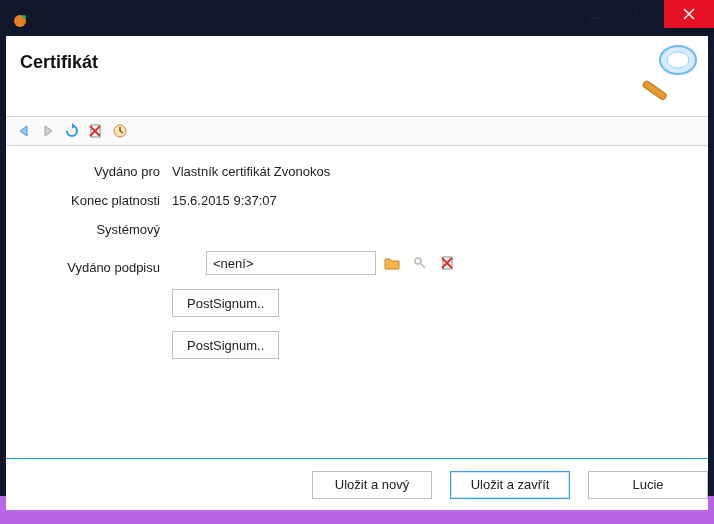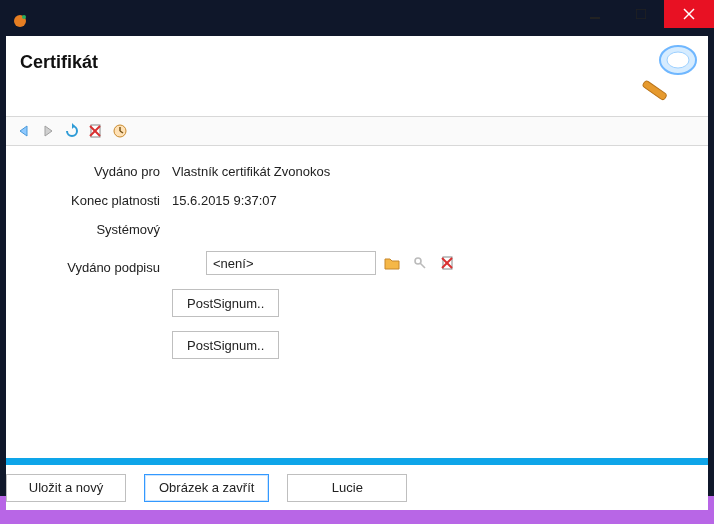--- a/index.html
+++ b/index.html
@@ -149,25 +149,25 @@
     font-size: 13px;
     color: #222;
     cursor: pointer;
     min-width: 100px;
     text-align: center;
     display: inline-flex;
     align-items: center;
     justify-content: center;
   }
   .footer {
-    border-top: 7px solid #0ea5e9;
+    border-top: 1px solid #0ea5e9;
     height: 52px;
     display: flex;
     align-items: center;
-    justify-content: flex-start;
+    justify-content: flex-end;
     gap: 18px;
   }
   .footer .action-btn { min-width: 120px; }
   .footer .action-btn.default {
     border: 1px solid #3399ff;
     box-shadow: 0 0 0 1px rgba(51,153,255,0.25) inset;
   }
   .static-value { color: #222; }
 </style>
 </head>
@@ -304,18 +304,18 @@
         <div class="row-label"></div>
         <div class="row-value">
           <button class="action-btn">PostSignum..</button>
         </div>
       </div>
 
     </div>
 
     <div class="footer">
       <button class="action-btn">Uložit a nový</button>
-      <button class="action-btn default">Obrázek a zavřít</button>
+      <button class="action-btn default">Uložit a zavřít</button>
       <button class="action-btn">Lucie</button>
     </div>
 
   </div>
 </div>
 
 </body></html>

